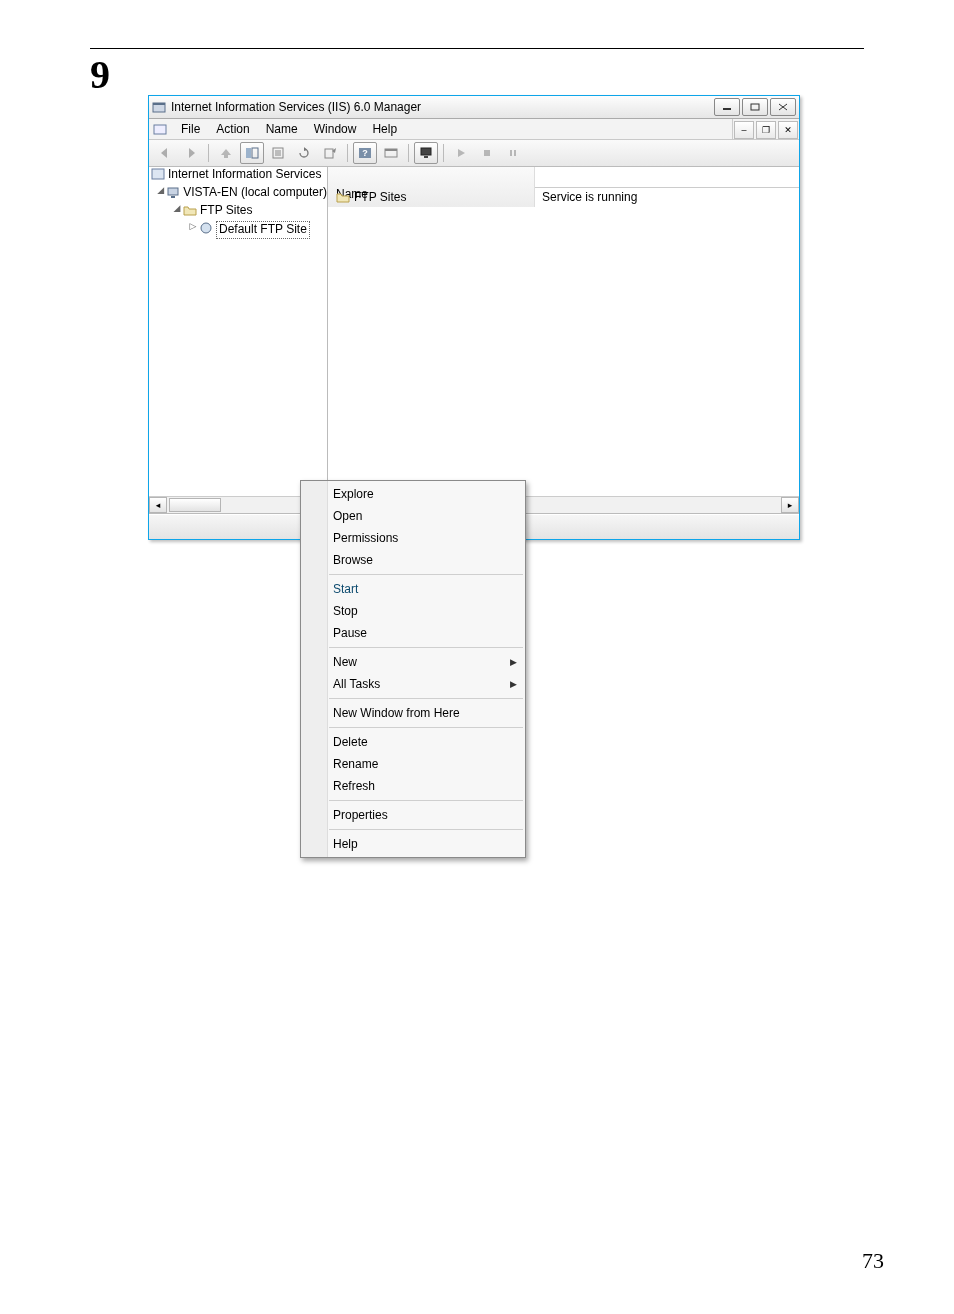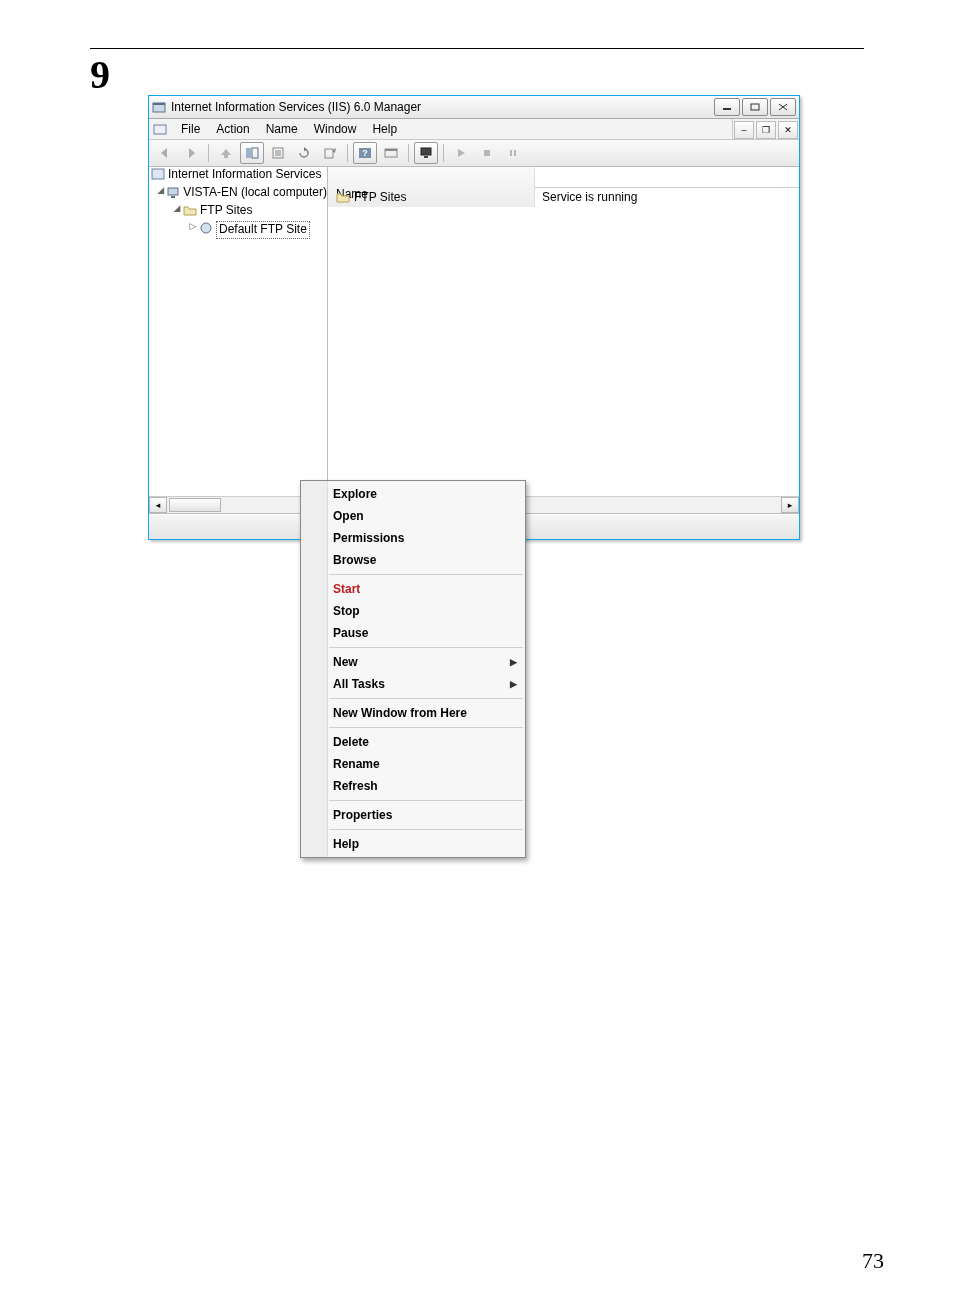--- a/index.html
+++ b/index.html
@@ -36,25 +36,25 @@
   .colh{padding:20px 8px;border-right:1px solid #ddd;background:linear-gradient(#fafafa,#ececec);}
   .lrow{display:flex;font-size:12px;height:18px;align-items:center;}
   .lcell{padding:0 8px;}
   .hsb{height:16px;border-top:1px solid #ccc;background:#f1f1f1;display:flex;align-items:center;}
   .hsb .arrow{width:16px;height:14px;border:1px solid #b5b5b5;background:linear-gradient(#fff,#e3e3e3);display:flex;align-items:center;justify-content:center;font-size:9px;}
   .hsb .track{flex:1;position:relative;height:14px;}
   .hsb .thumb{position:absolute;top:0;height:12px;border:1px solid #b5b5b5;background:linear-gradient(#fff,#e3e3e3);}
   .statusbar{height:24px;background:linear-gradient(#f6f6f6,#e4e4e4);border-top:1px solid #fff;}
 
   
-  .ctx{position:absolute;left:300px;top:480px;width:224px;background:#f7f7f7;border:1px solid #8a8a8a;box-shadow:2px 3px 5px rgba(0,0,0,.35);font-size:12px;padding:2px 0;font-weight:bold;}
+  .ctx{position:absolute;left:300px;top:480px;width:224px;background:#f7f7f7;border:1px solid #8a8a8a;box-shadow:2px 3px 5px rgba(0,0,0,.35);font-size:12px;padding:2px 0;}
   .ctx .gutter{position:absolute;left:0;top:0;bottom:0;width:26px;background:#eee;border-right:1px solid #ddd;}
   .ctx .items{position:relative;}
   .ctx .ci{height:22px;display:flex;align-items:center;padding-left:32px;padding-right:8px;}
-  .ctx .ci.disabled{color:#b91c1c;}
+  .ctx .ci.disabled{color:#0c4a6e;}
   .ctx .ci .sub{margin-left:auto;font-size:9px;color:#333;}
   .ctx hr{border:none;border-top:1px solid #cfcfcf;margin:3px 2px 3px 28px;}
 
   .pagenum{position:absolute;right:70px;bottom:40px;font-family:Georgia,"Times New Roman",serif;font-size:22px;}
 
   
   svg{display:block;}
 </style>
 </head>
 <body>

